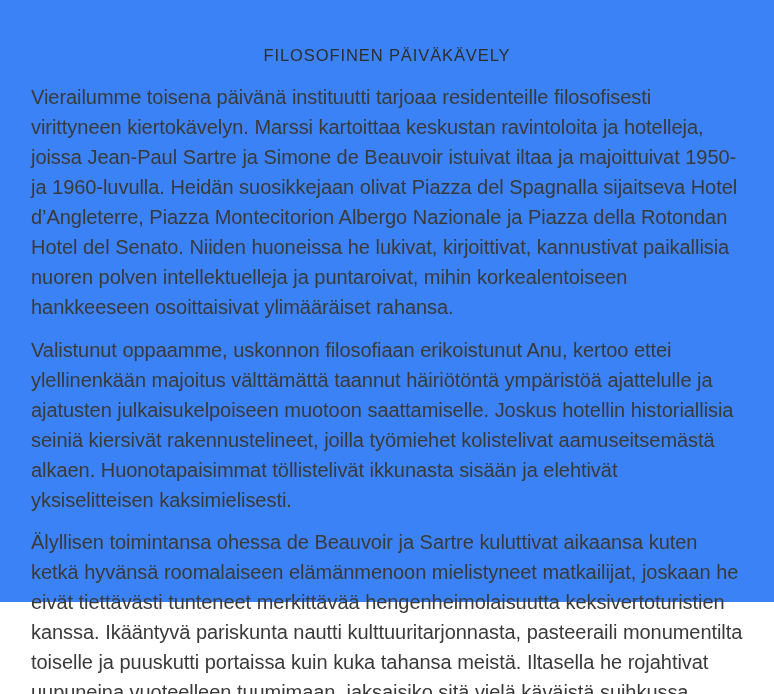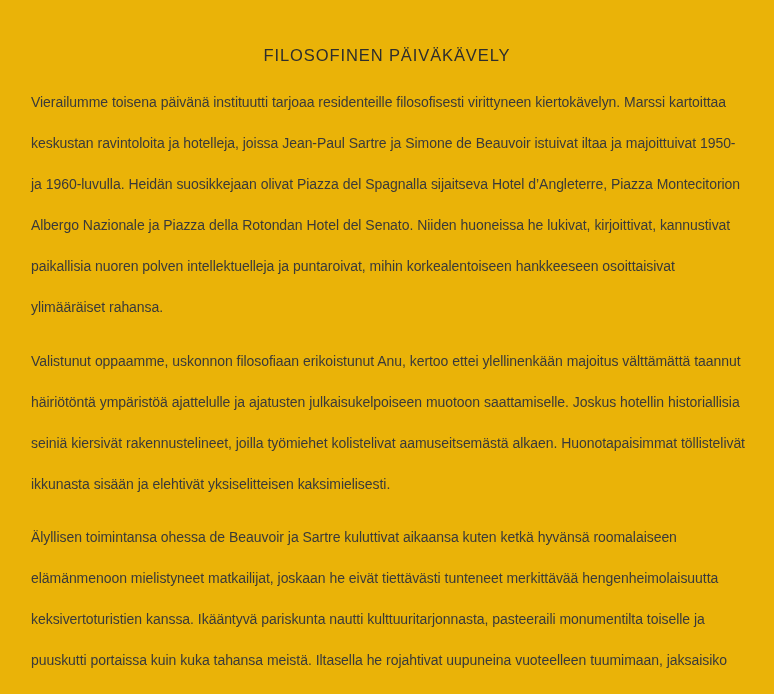--- a/index.html
+++ b/index.html
@@ -13,22 +13,22 @@
     height: 694px;
     overflow: hidden;
     font-family: "Liberation Sans", "DejaVu Sans", sans-serif;
     color: #3a3a3a;
     -webkit-font-smoothing: antialiased;
   }
 
   .page {
     position: relative;
     width: 774px;
-    height: 694px;
-    background: #eab308;
+    height: 602px;
+    background: #3b82f6;
     box-sizing: border-box;
     padding: 16px;
   }
 
   .doc-title {
     position: absolute;
     top: 33px;
     left: 0;
     width: 774px;
     text-align: center;
@@ -42,22 +42,22 @@
   }
 
   .body-copy {
     position: absolute;
     top: 82px;
     left: 31px;
     width: 714px;
   }
 
   .para {
-    font-size: 14px;
-    line-height: 41px;
+    font-size: 20px;
+    line-height: 30px;
     letter-spacing: -0.05px;
     word-spacing: 0.1px;
     text-align: left;
     color: #3a3a3a;
     margin: 0 0 12.5px 0;
     hyphens: none;
   }
 
   .para:last-child {
     margin-bottom: 12px;

